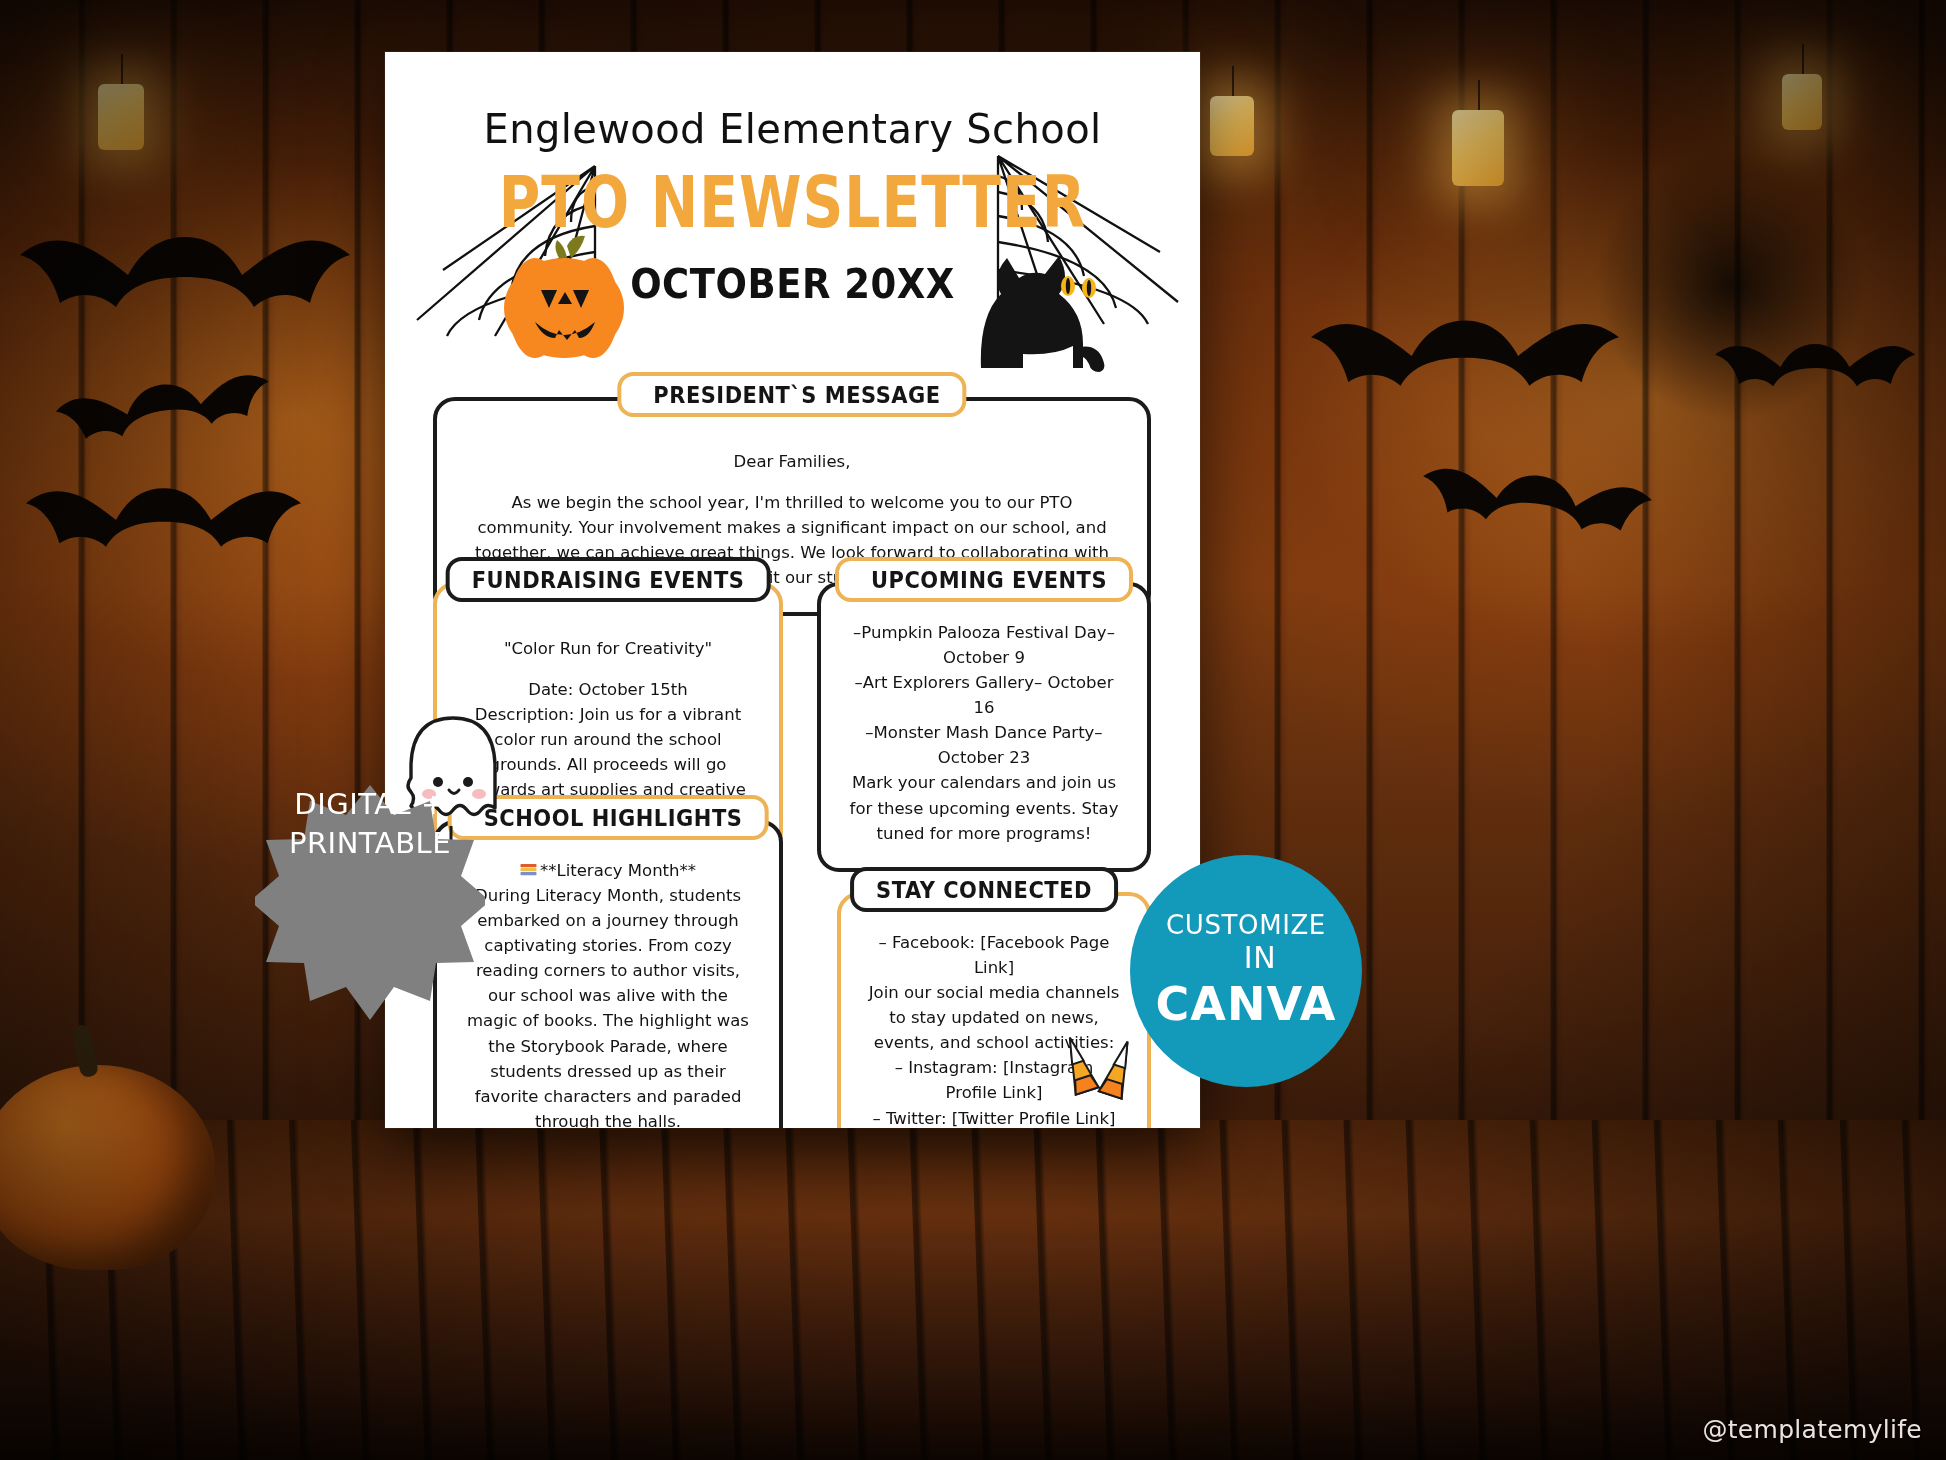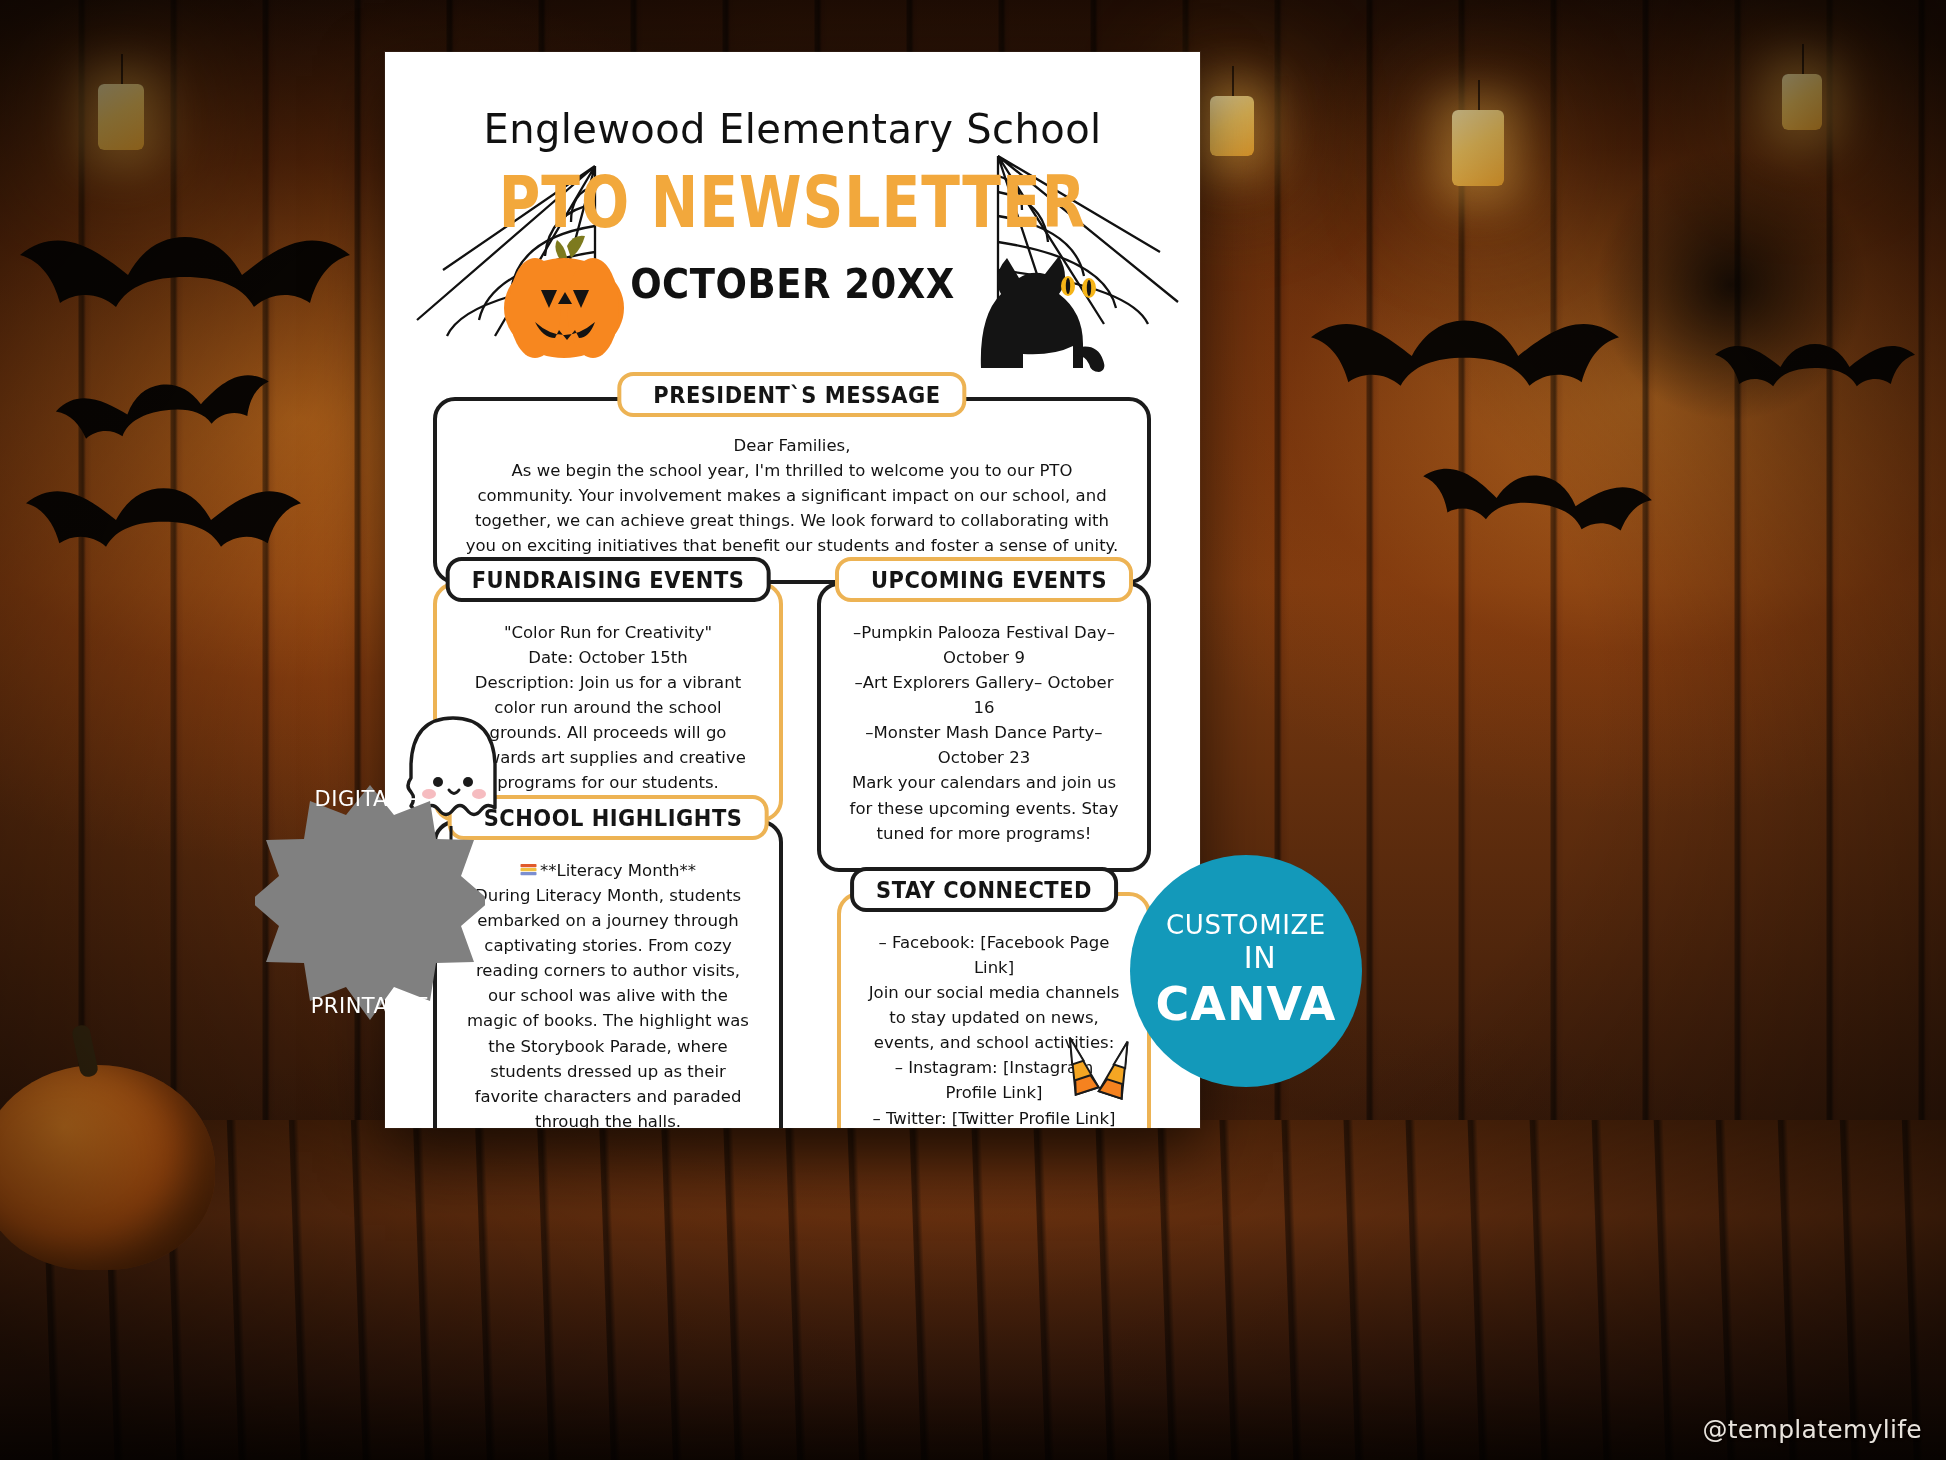--- a/index.html
+++ b/index.html
@@ -183,36 +183,36 @@
 
   .s-upcoming   { left: 432px; top: 530px; width: 334px; }
   .s-upcoming .sec-body { min-height: 272px; }
 
   .s-highlights { left: 48px;  top: 768px; width: 350px; }
   .s-highlights .sec-body { min-height: 268px; }
 
   .s-stay       { left: 432px; top: 840px; width: 334px; padding-left: 20px; }
   .s-stay .sec-body { min-height: 190px; }
 
-  .line1 { margin: 0; }
+  .line1 { margin: 16px; }
 
   
   .starburst {
     position: absolute;
     left: 255px; top: 785px;
     width: 230px; height: 235px;
     z-index: 40;
   }
   .starburst-text {
     position: absolute;
     left: 0; top: 0; width: 100%; height: 100%;
     display: flex; flex-direction: column;
-    align-items: center; justify-content: space-between;
+    align-items: center; justify-content: flex-start;
     color: #fff;
-    font-size: 21px;
+    font-size: 29px;
     line-height: 1.35;
     letter-spacing: 0.5px;
     text-align: center;
     z-index: 2;
   }
 
   .canva-badge {
     position: absolute;
     left: 1130px; top: 855px;
     width: 232px; height: 232px;

